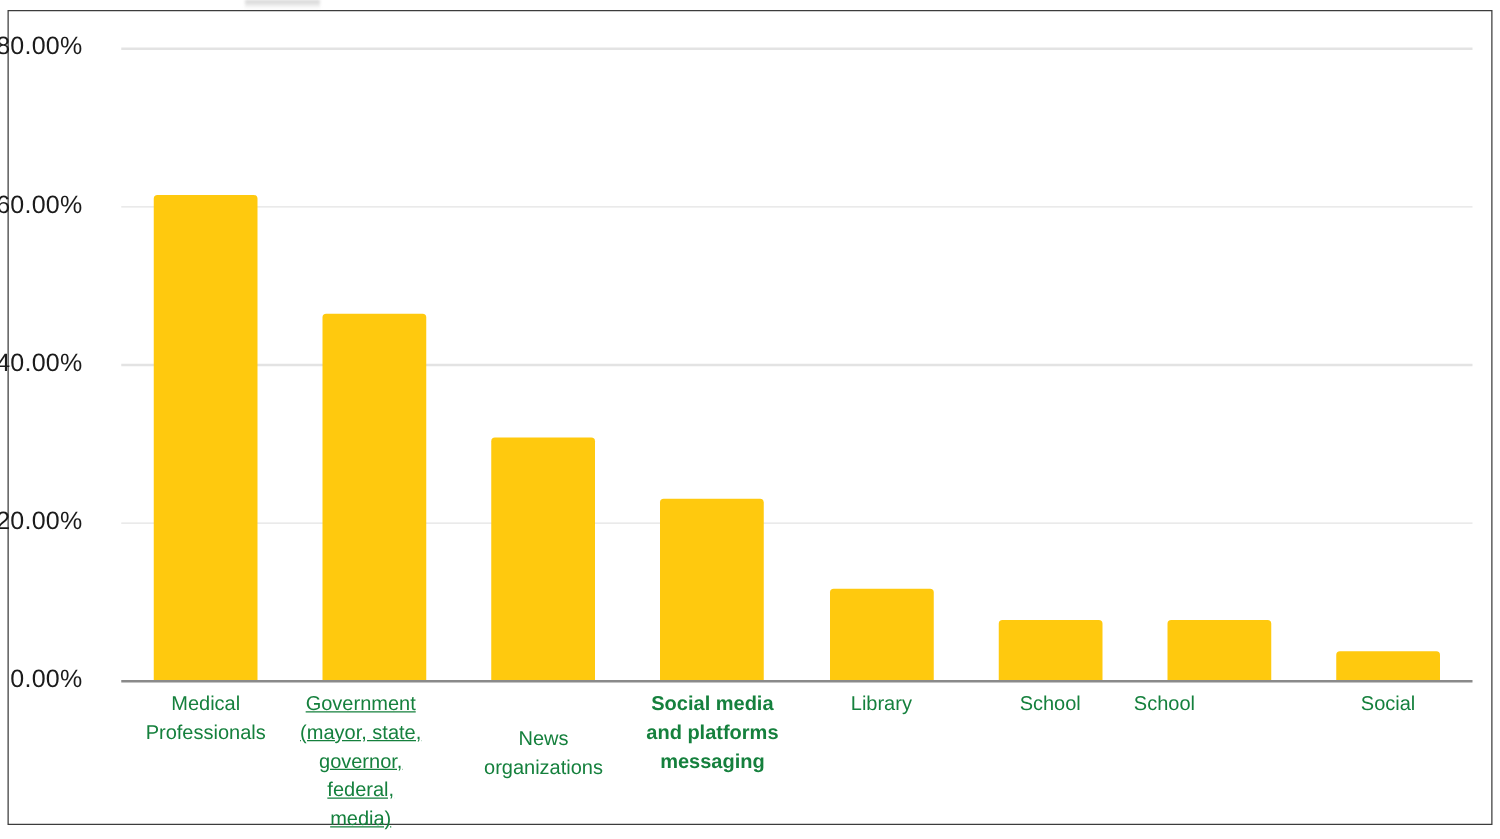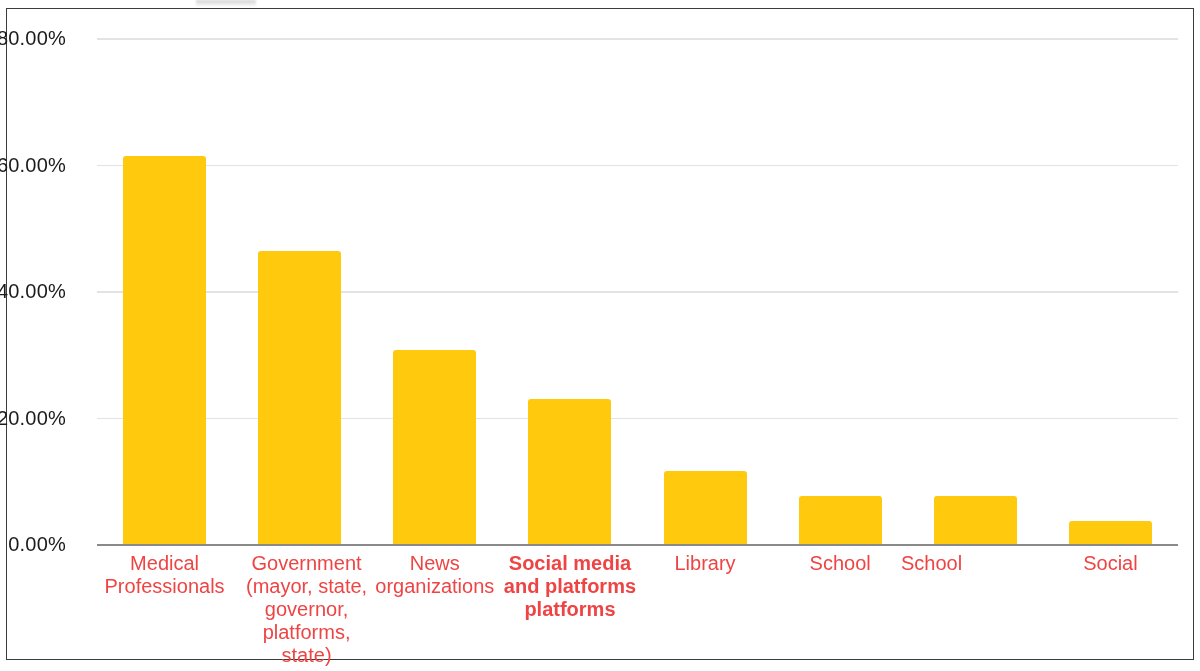--- a/index.html
+++ b/index.html
@@ -103,23 +103,23 @@
     position: absolute;
     left: 97px;
     top: 552px;
     width: 1081px;
     height: 110px;
   }
   .cat-label {
     position: absolute;
     top: 0;
     text-align: center;
-    font-size: 20px;
+    font-size: 16px;
     line-height: 23px;
-    color: #ef4444;
+    color: #15803d;
   }
 </style>
 </head>
 <body>
 
 <div id="chart-figure">
 
   <div class="title-smudge"></div>
   <div class="frame"></div>
 
@@ -161,35 +161,35 @@
       <div class="bar-slot" style="left: 971.938px; width: 83px;">
         <div class="bar" title="Friends: 3.70%" style="height: 23.4025px; background: rgb(255, 201, 14);"></div>
       </div>
     </div>
 
   <div class="cat-labels" id="cat-labels">
       <div class="cat-label" style="left: 0px; width: 135.125px;">
         <div>Medical</div>
         <div>Professionals</div>
       </div>
-      <div class="cat-label" style="left: 142px; width: 135.125px;">
+      <div class="cat-label" style="left: 124px; width: 135.125px; text-decoration: underline;">
         <div>Government</div>
         <div>(mayor, state,</div>
         <div>governor,</div>
-        <div>platforms,</div>
-        <div>state)</div>
-      </div>
-      <div class="cat-label" style="left: 270.25px; width: 135.125px;">
+        <div>federal,</div>
+        <div>media)</div>
+      </div>
+      <div class="cat-label" style="left: 270.25px; width: 135.125px; margin-top: 28px;">
         <div>News</div>
         <div>organizations</div>
       </div>
       <div class="cat-label" style="left: 405.375px; width: 135.125px; font-weight: bold;">
         <div>Social media</div>
         <div>and platforms</div>
-        <div>platforms</div>
+        <div>messaging</div>
       </div>
       <div class="cat-label" style="left: 540.5px; width: 135.125px;">
         <div>Library</div>
       </div>
       <div class="cat-label" style="left: 675.625px; width: 135.125px;">
         <div>School</div>
       </div>
       <div class="cat-label" style="left: 767px; width: 135.125px; text-align: center;">
         <div>School</div>
       </div>

